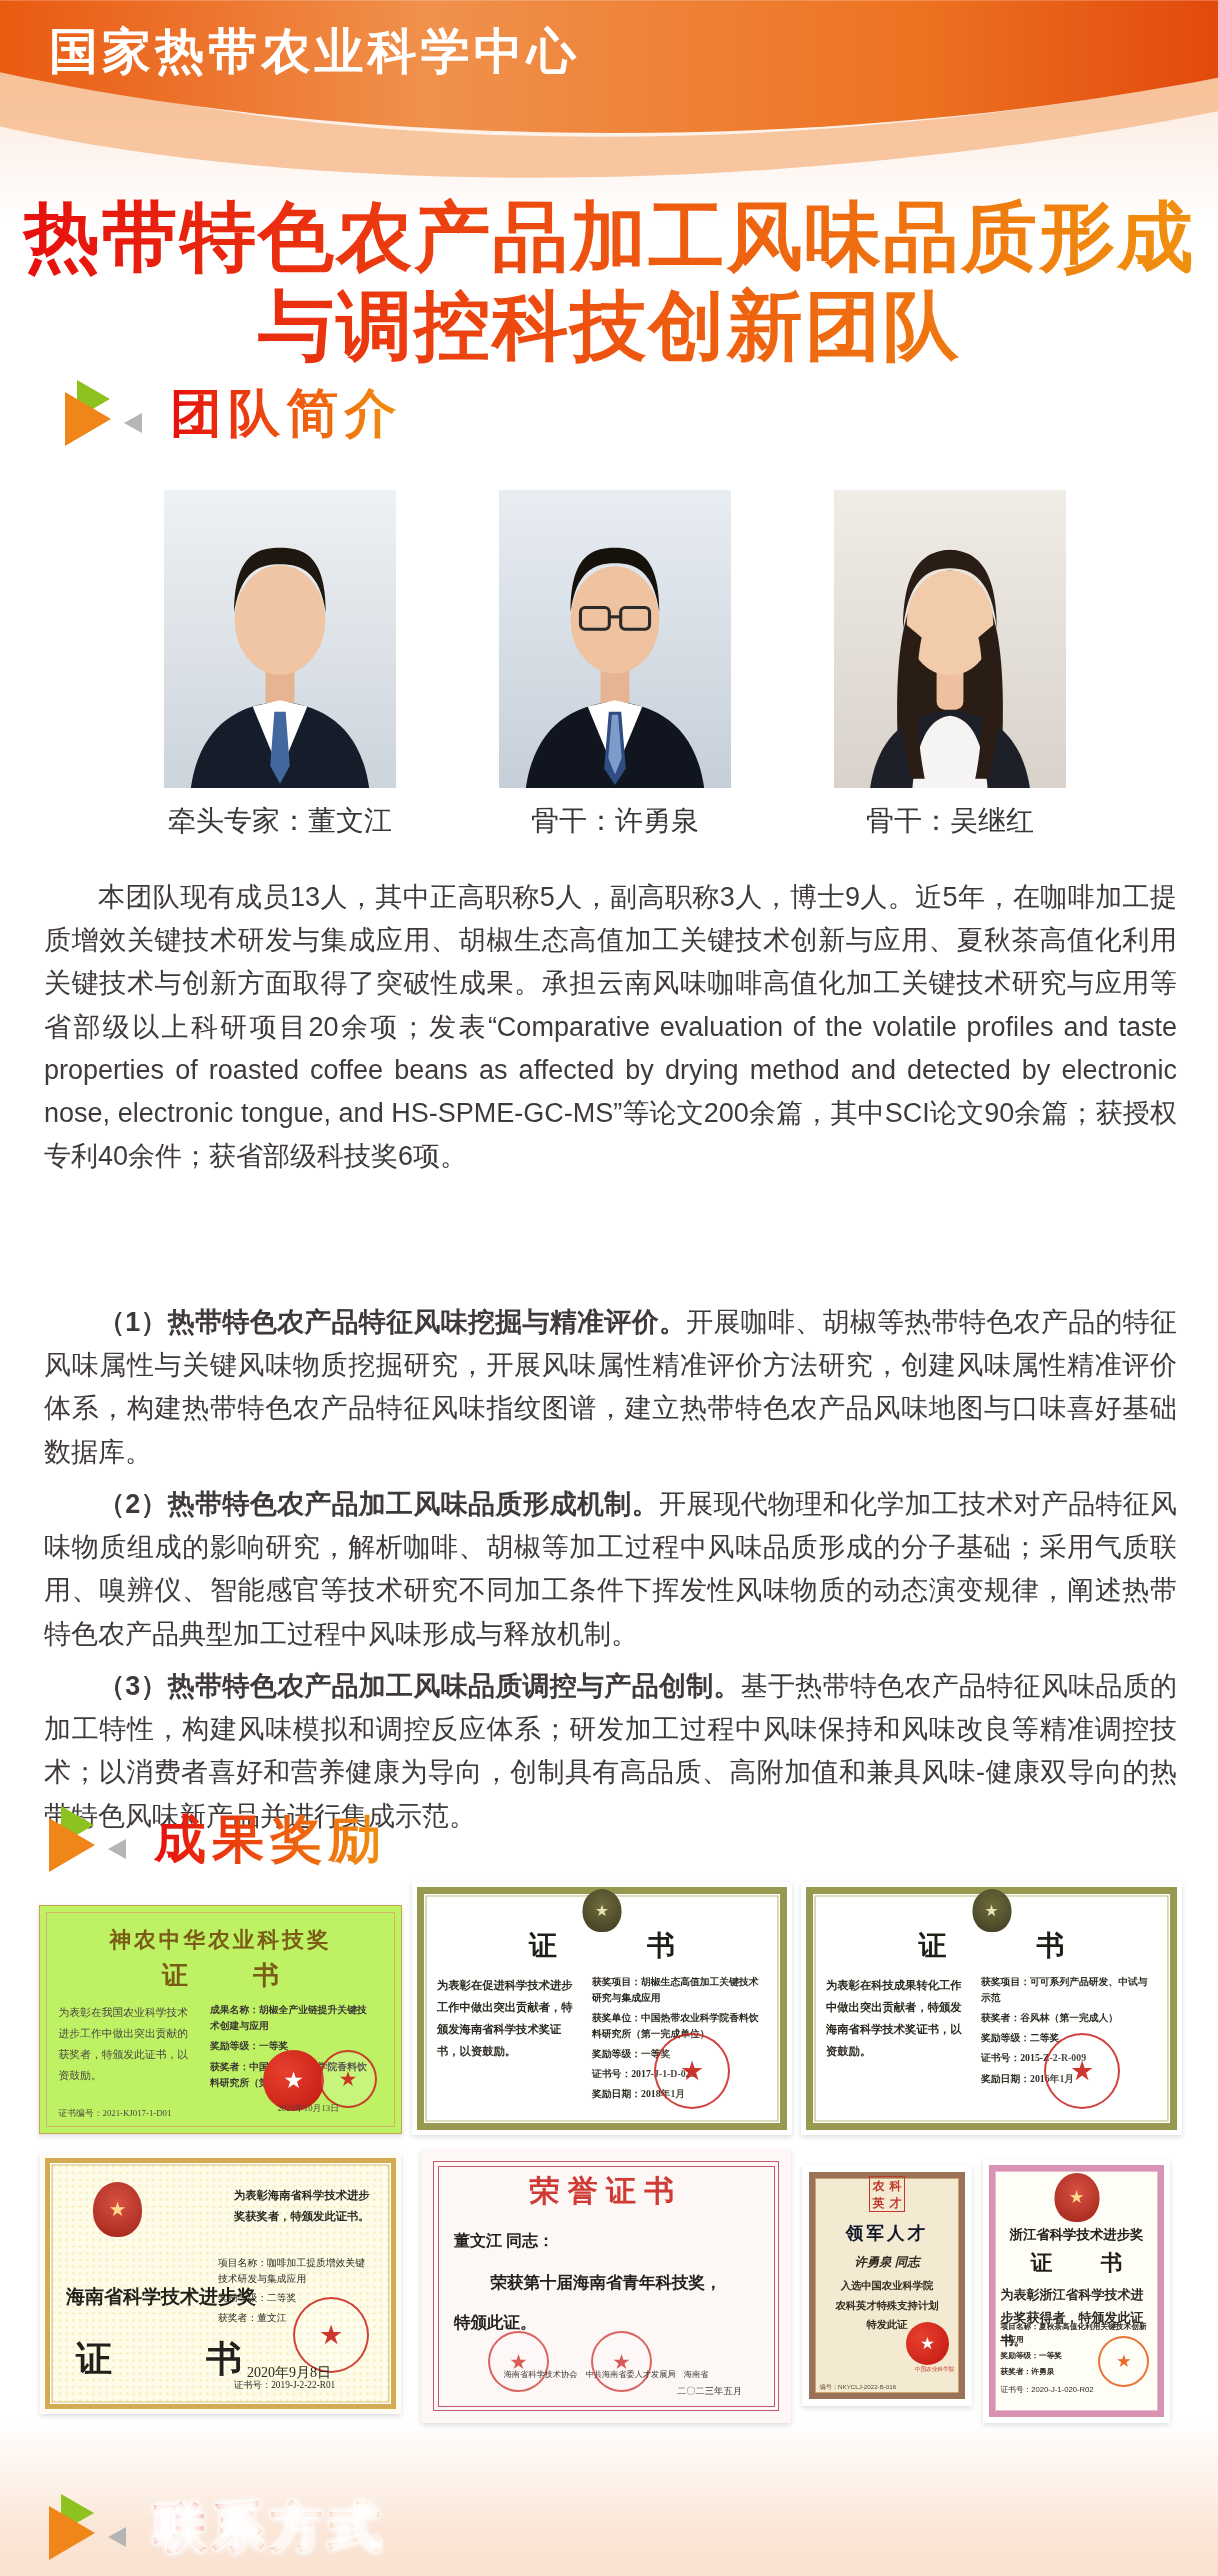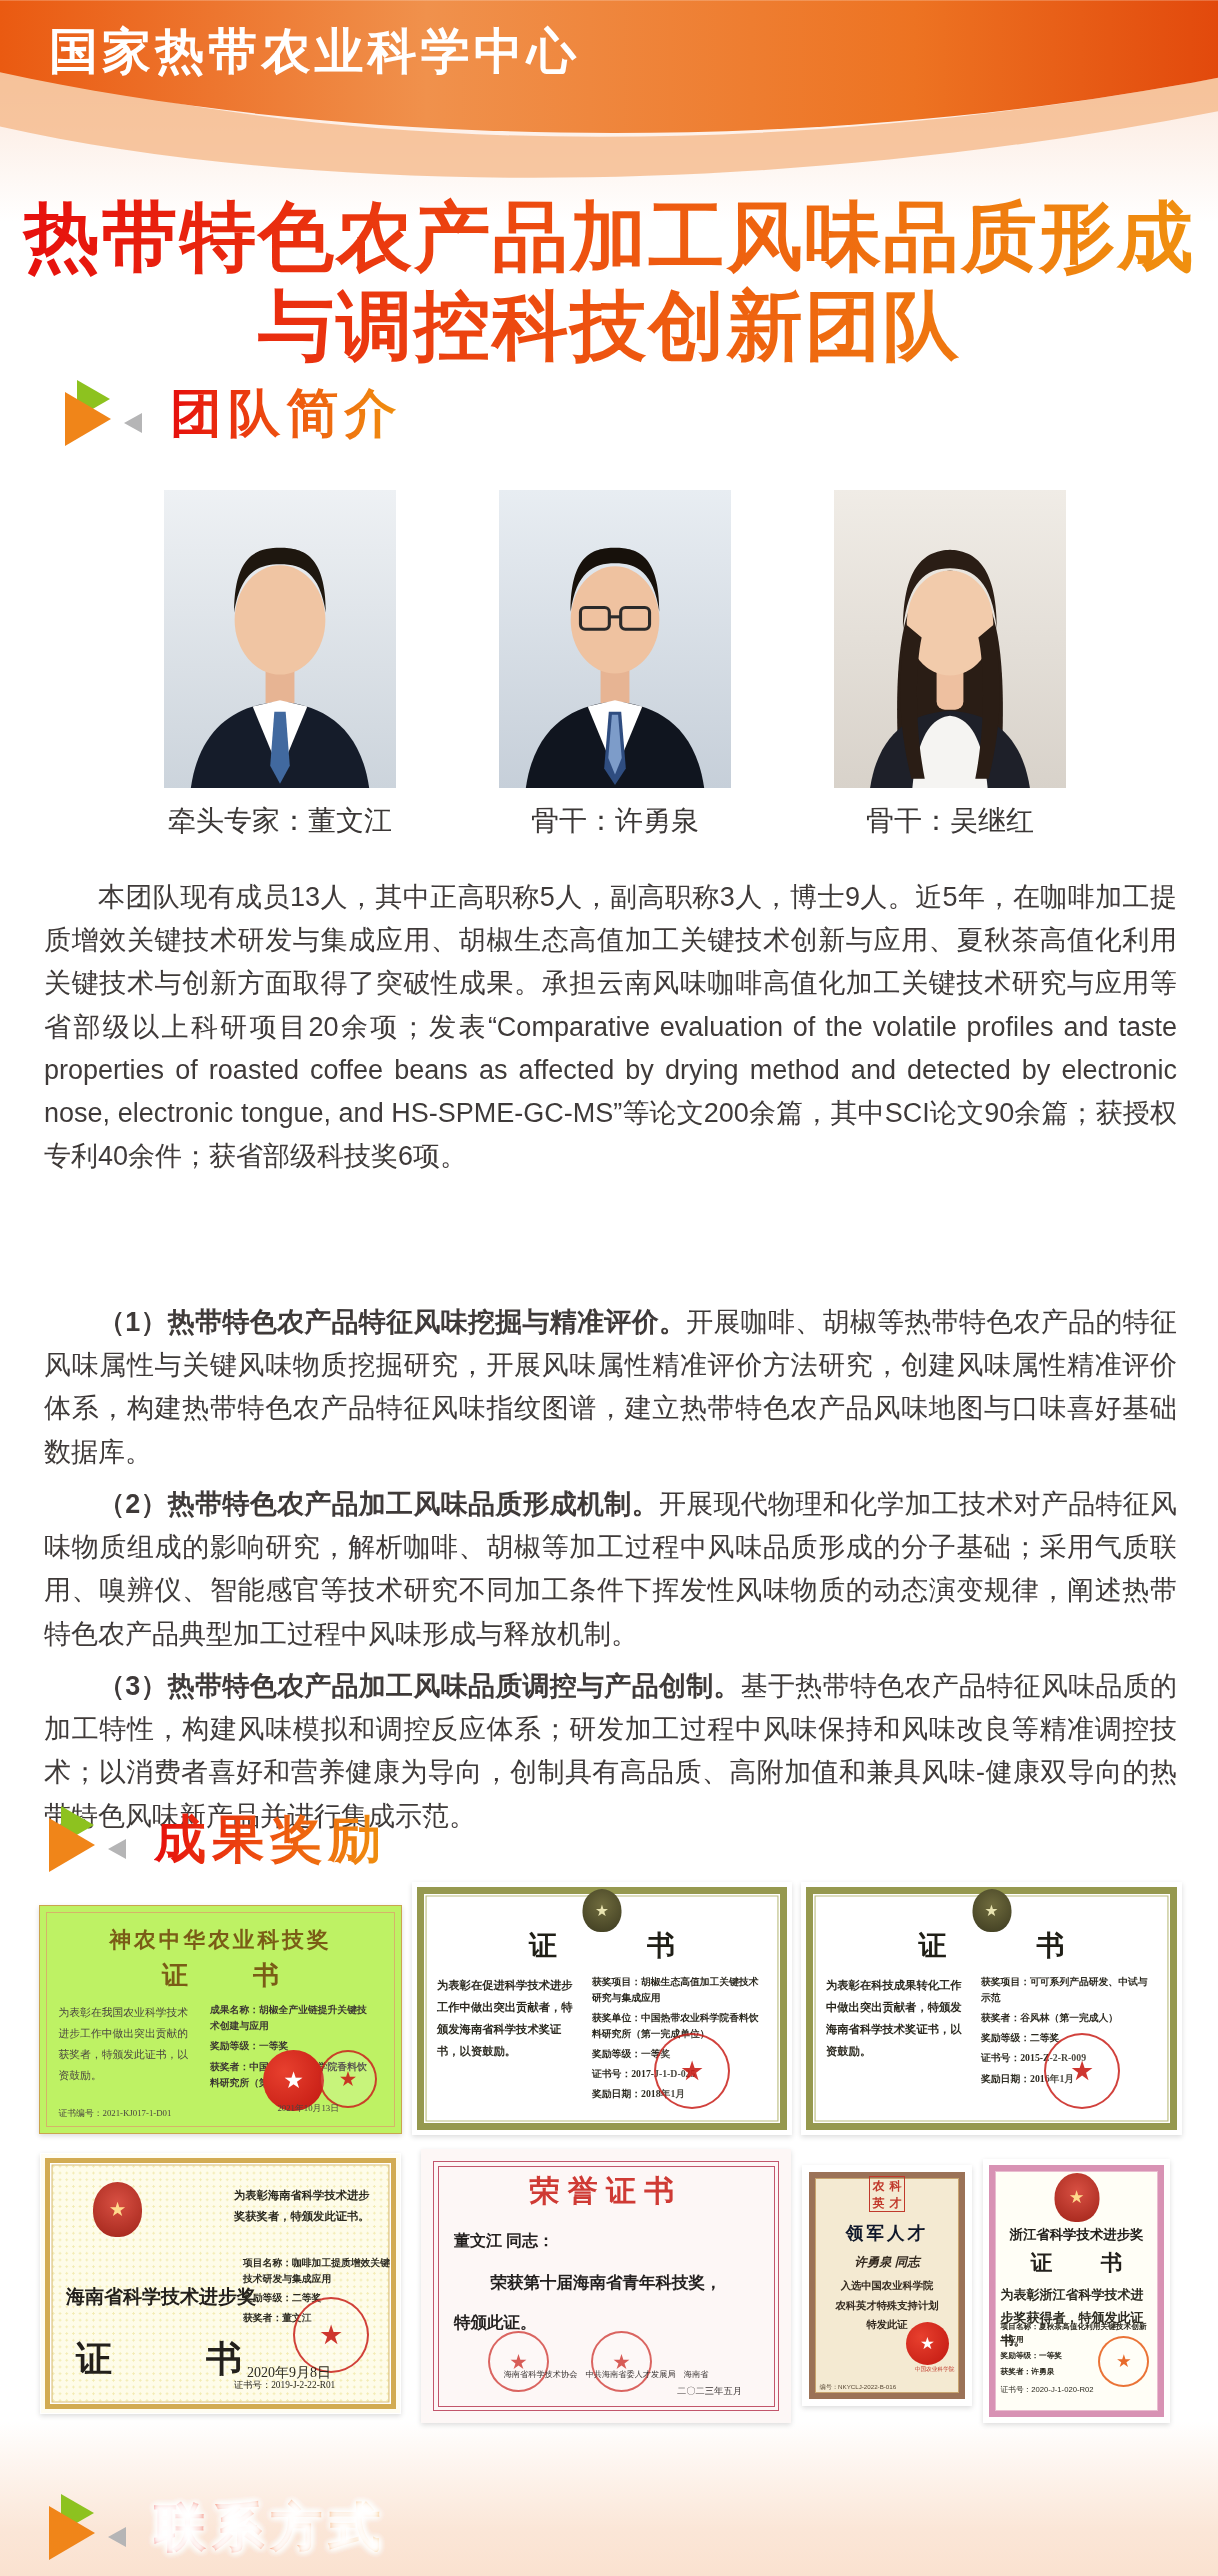--- a/index.html
+++ b/index.html
@@ -59,21 +59,21 @@
   .hn-big{position:absolute;top:45px;width:100%;text-align:center;font-size:28px;font-weight:900;color:#201f17;letter-spacing:31px;text-indent:31px;}
   .hn-body{position:absolute;left:25px;top:92px;width:144px;font-size:11.3px;line-height:1.95;font-weight:700;color:#2c2a20;}
   .hn-fields{position:absolute;left:180px;top:92px;width:170px;font-size:9.8px;line-height:1.6;font-weight:700;color:#2c2a20;}
   .hn-fields div{margin-bottom:4.6px;}
   
   .cert4{left:40px;top:2153px;width:359px;height:259px;background:#fffdf2;border:1.5px solid #fff;}
   .c4-frame{position:absolute;inset:4.1px;border:5.7px solid #d2ab52;box-shadow:inset 0 0 0 1.5px #fff,inset 0 0 0 2.6px #d9bc74;}
   .c4-title{position:absolute;left:25px;top:130px;font-size:19px;font-weight:900;color:#23201c;}
   .c4-big{position:absolute;left:35px;top:181px;font-size:36px;font-weight:900;color:#23201c;letter-spacing:29px;}
   .c4-body{position:absolute;left:193px;top:31px;width:144px;font-size:11.3px;line-height:1.85;font-weight:700;color:#2c2a20;}
-  .c4-fields{position:absolute;left:202px;top:101px;width:147px;font-size:9.8px;line-height:1.6;font-weight:700;color:#2c2a20;}
+  .c4-fields{position:absolute;left:177px;top:101px;width:147px;font-size:9.8px;line-height:1.6;font-weight:400;color:#2c2a20;}
   .c4-fields div{margin-bottom:4.1px;}
   .c4-date{position:absolute;left:206px;bottom:31px;font-size:14px;color:#2c2a20;z-index:2;}
   .c4-num{position:absolute;left:193px;bottom:20.6px;font-size:9.3px;color:#2c2a20;z-index:2;}
   
   .cert5{left:421px;top:2149px;width:370px;height:274px;background:#fdf7f6;}
   .c5-frame{position:absolute;inset:12.4px;border:1.5px solid #c2566b;}
   .c5-frame2{position:absolute;inset:16.5px;border:0.5px solid #c2566b;}
   .c5-title{position:absolute;top:21.6px;width:100%;text-align:center;font-size:30px;font-weight:800;color:#cf3a34;letter-spacing:8.2px;}
   .c5-name{position:absolute;left:33px;top:82px;font-size:16px;font-weight:800;color:#221f1e;}
   .c5-line1{position:absolute;left:0;top:123px;width:100%;text-align:center;font-size:16.5px;font-weight:700;color:#221f1e;}

